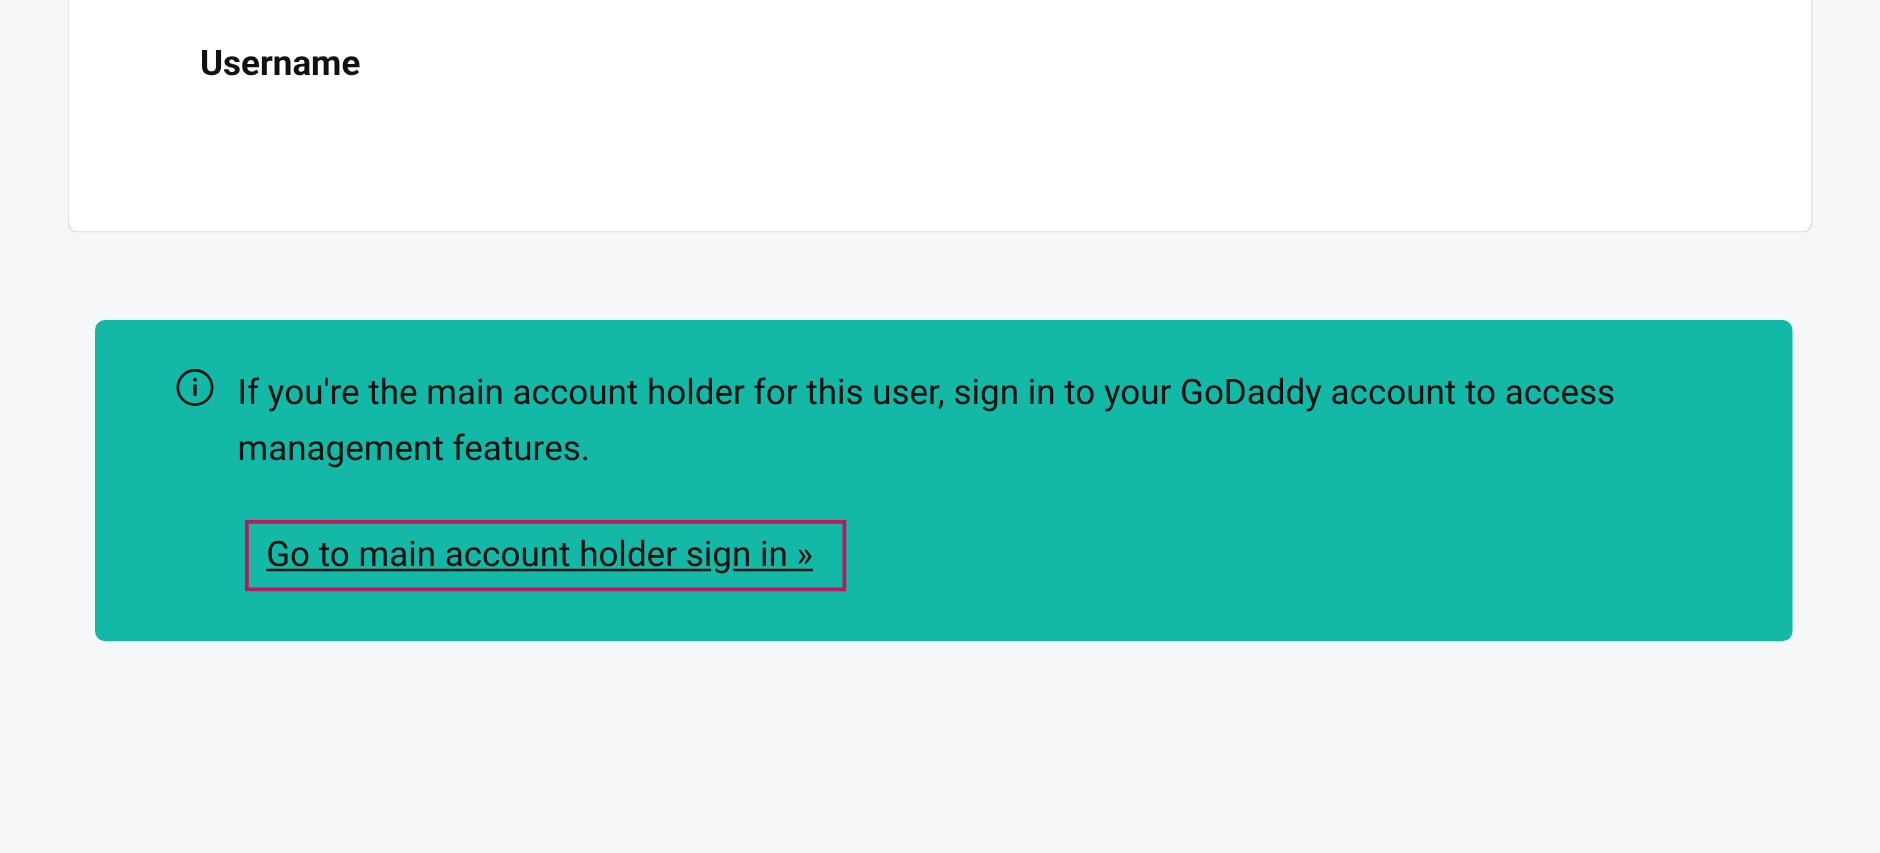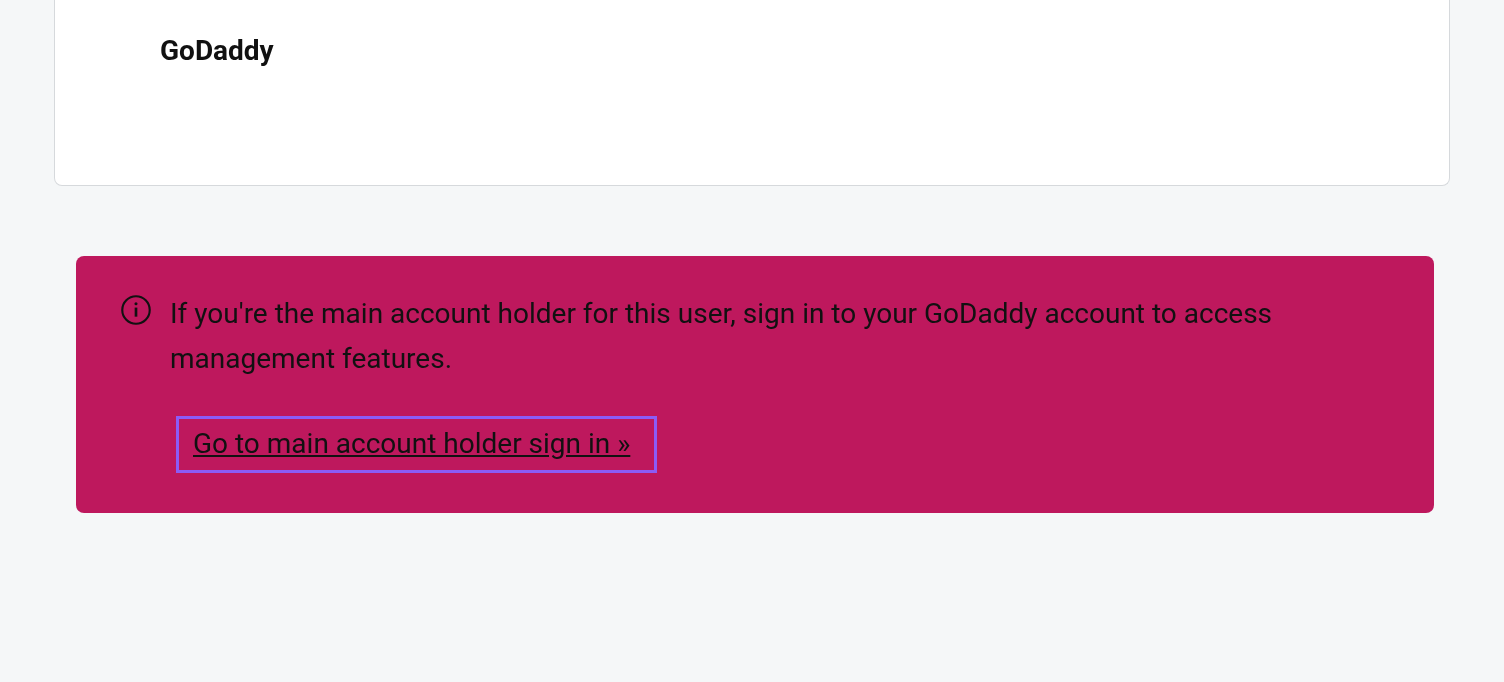--- a/index.html
+++ b/index.html
@@ -29,24 +29,24 @@
       font-weight: 700;
       color: #111111;
       margin-bottom: 18px;
     }
     .username-value {
       font-size: 28px;
       font-weight: 400;
       color: #111111;
     }
     .info-banner {
-      background-color: #be185d;
+      background-color: #14b8a6;
       border-radius: 8px;
       margin: 70px 70px 0 76px;
-      padding: 36px 40px 40px 44px;
+      padding: 36px 40px 40px 64px;
     }
     .info-banner-top {
       display: flex;
       align-items: flex-start;
       gap: 18px;
     }
     .info-icon-wrap {
       flex-shrink: 0;
       margin-top: 2px;
     }
@@ -56,36 +56,36 @@
     .info-text {
       font-size: 28px;
       font-weight: 400;
       color: #111111;
       line-height: 1.6;
     }
     .link-wrap {
       margin-top: 34px;
       margin-left: 56px;
       display: inline-block;
-      border: 3px solid #8b5cf6;
+      border: 3px solid #be185d;
       padding: 8px 24px 10px 14px;
     }
     .info-link {
       font-size: 28px;
       font-weight: 400;
       color: #111111;
       text-decoration: underline;
       cursor: pointer;
     }
   </style>
 </head>
 <body>
 
 <div class="card">
-  <div class="username-label">GoDaddy</div>
+  <div class="username-label">Username</div>
 </div>
 
 <div class="info-banner">
   <div class="info-banner-top">
     <span class="info-icon-wrap">
       <svg width="32" height="32" viewBox="0 0 24 24" fill="none" stroke="#111111" stroke-width="1.6">
         <circle cx="12" cy="12" r="10.3"></circle>
         <line x1="12" y1="10.2" x2="12" y2="17" stroke-width="2"></line>
         <circle cx="12" cy="7.3" r="1.15" fill="#111111" stroke="none"></circle>
       </svg>

